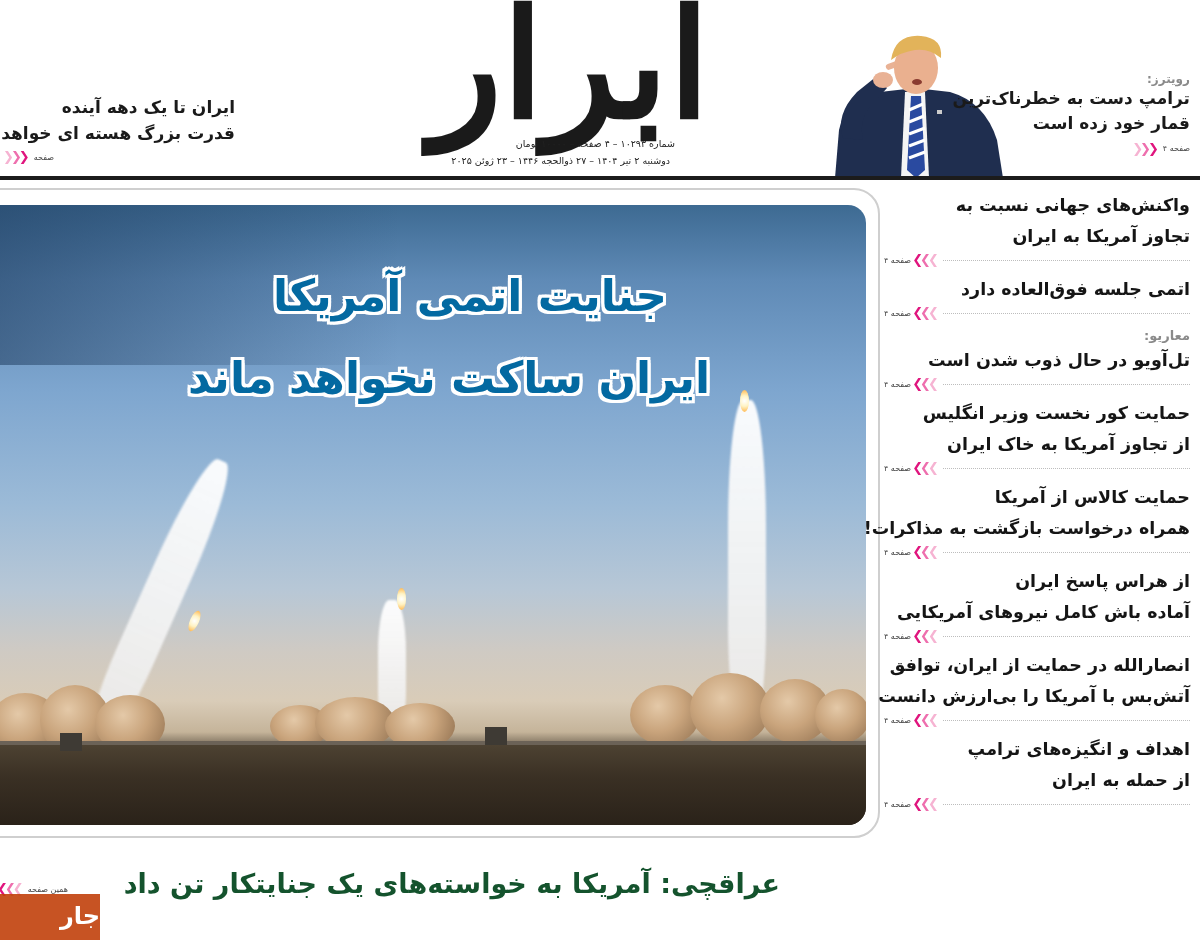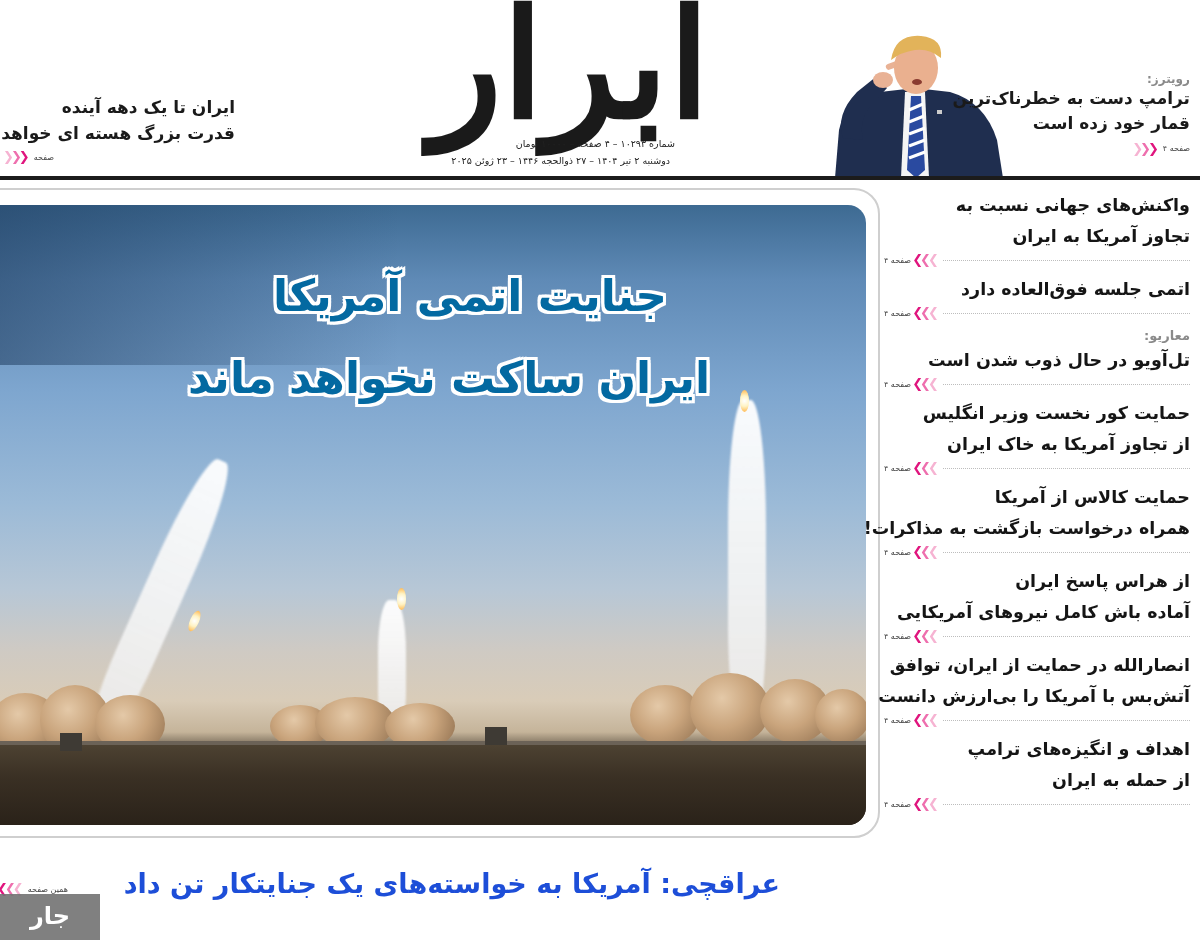--- a/index.html
+++ b/index.html
@@ -48,24 +48,24 @@
     .road { position: absolute; left: 0; top: 536px; width: 866px; height: 8px; background: #6b6257; }
     .launcher { position: absolute; width: 22px; height: 18px; background: #3e3a34; }
 
     .main-headline { position: absolute; left: 230px; top: 255px; width: 480px; direction: rtl; text-align: center;
                      font-weight: bold; color: #0369a1; font-size: 44px; line-height: 82px;
                      text-shadow: -3px -3px 0 #fff, 3px -3px 0 #fff, -3px 3px 0 #fff, 3px 3px 0 #fff, 0 3px 0 #fff, 0 -3px 0 #fff, 3px 0 0 #fff, -3px 0 0 #fff; }
     .main-headline div { white-space: nowrap; }
 
     
     .bottom-headline { position: absolute; left: 160px; top: 868px; width: 620px; direction: rtl; text-align: right;
-                       font-weight: bold; font-size: 27px; color: #1d4ed8; white-space: nowrap; }
+                       font-weight: bold; font-size: 27px; color: #14532d; white-space: nowrap; }
     .bottom-ref { position: absolute; left: 0; top: 884px; }
-    .jaar-logo { position: absolute; left: 0; top: 894px; width: 100px; height: 46px; background: #737373; opacity: 0.9;
-                 direction: rtl; text-align: center; color: #fff; font-weight: bold; font-size: 24px; line-height: 44px; clip-path: polygon(0 0, 100% 0, 100% 100%, 90% 100%, 0 100%); }
+    .jaar-logo { position: absolute; left: 0; top: 894px; width: 100px; height: 46px; background: #c2410c; opacity: 0.9;
+                 direction: rtl; text-align: right; color: #fff; font-weight: bold; font-size: 24px; line-height: 44px; clip-path: polygon(0 0, 100% 0, 100% 100%, 90% 100%, 0 100%); }
 
     
     .right-col { position: absolute; left: 884px; top: 190px; width: 306px; direction: rtl; }
     .story { position: relative; text-align: right; }
     .story .kicker { font-size: 13px; font-weight: bold; color: #8a8a8a; line-height: 18px; }
     .story .hl { font-weight: bold; font-size: 17.5px; line-height: 31px; color: #151515; white-space: nowrap; }
     .story .meta { display: flex; align-items: center; direction: rtl; height: 16px; margin-bottom: 6px; }
     .story .meta .dots { flex: 1; border-bottom: 1px dotted #bdbdbd; height: 1px; margin-left: 4px; }
     .story .meta .page-ref { direction: ltr; flex-direction: row; }
   </style>

